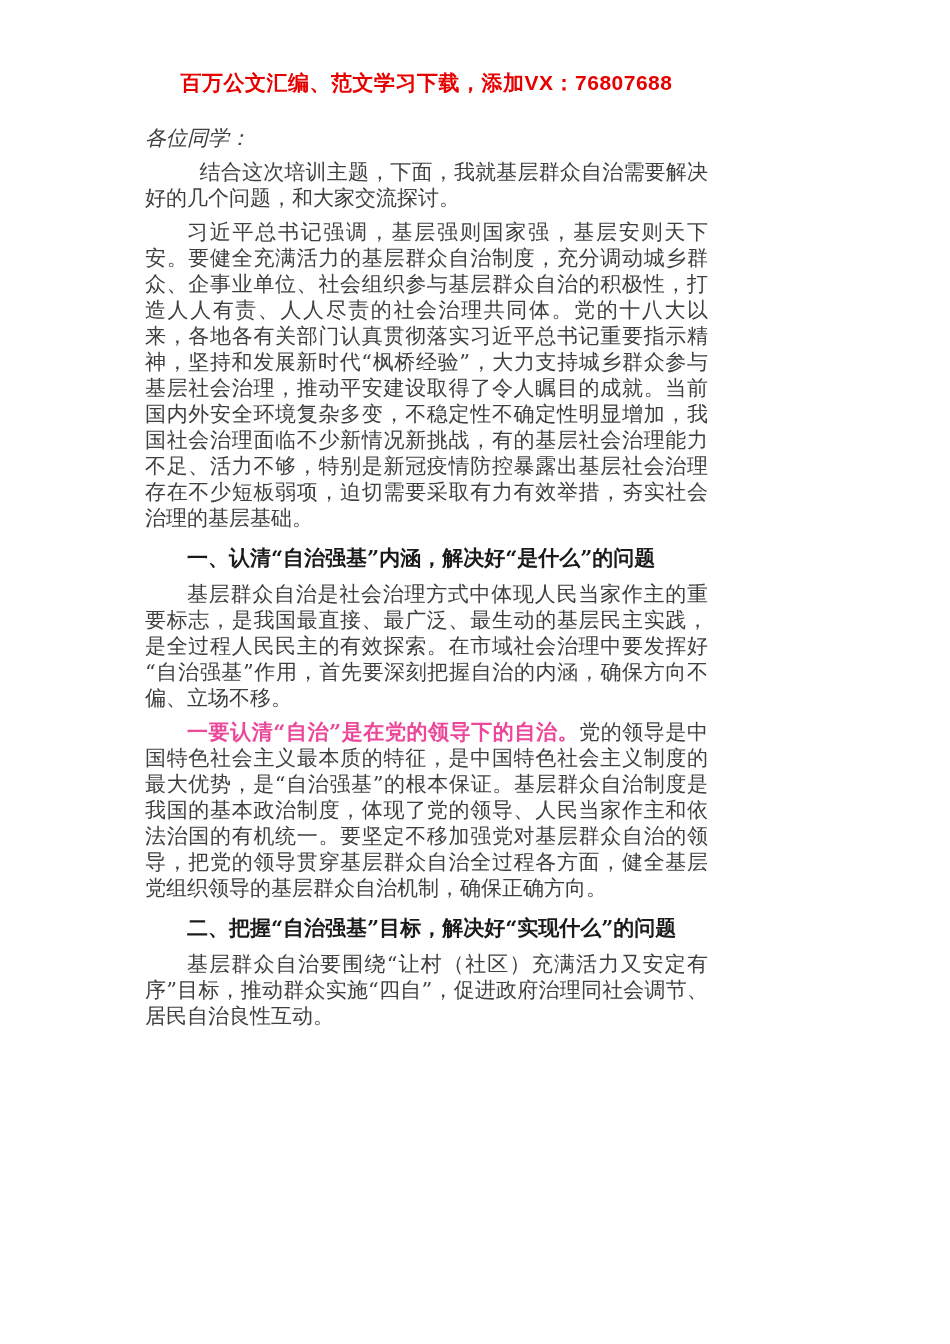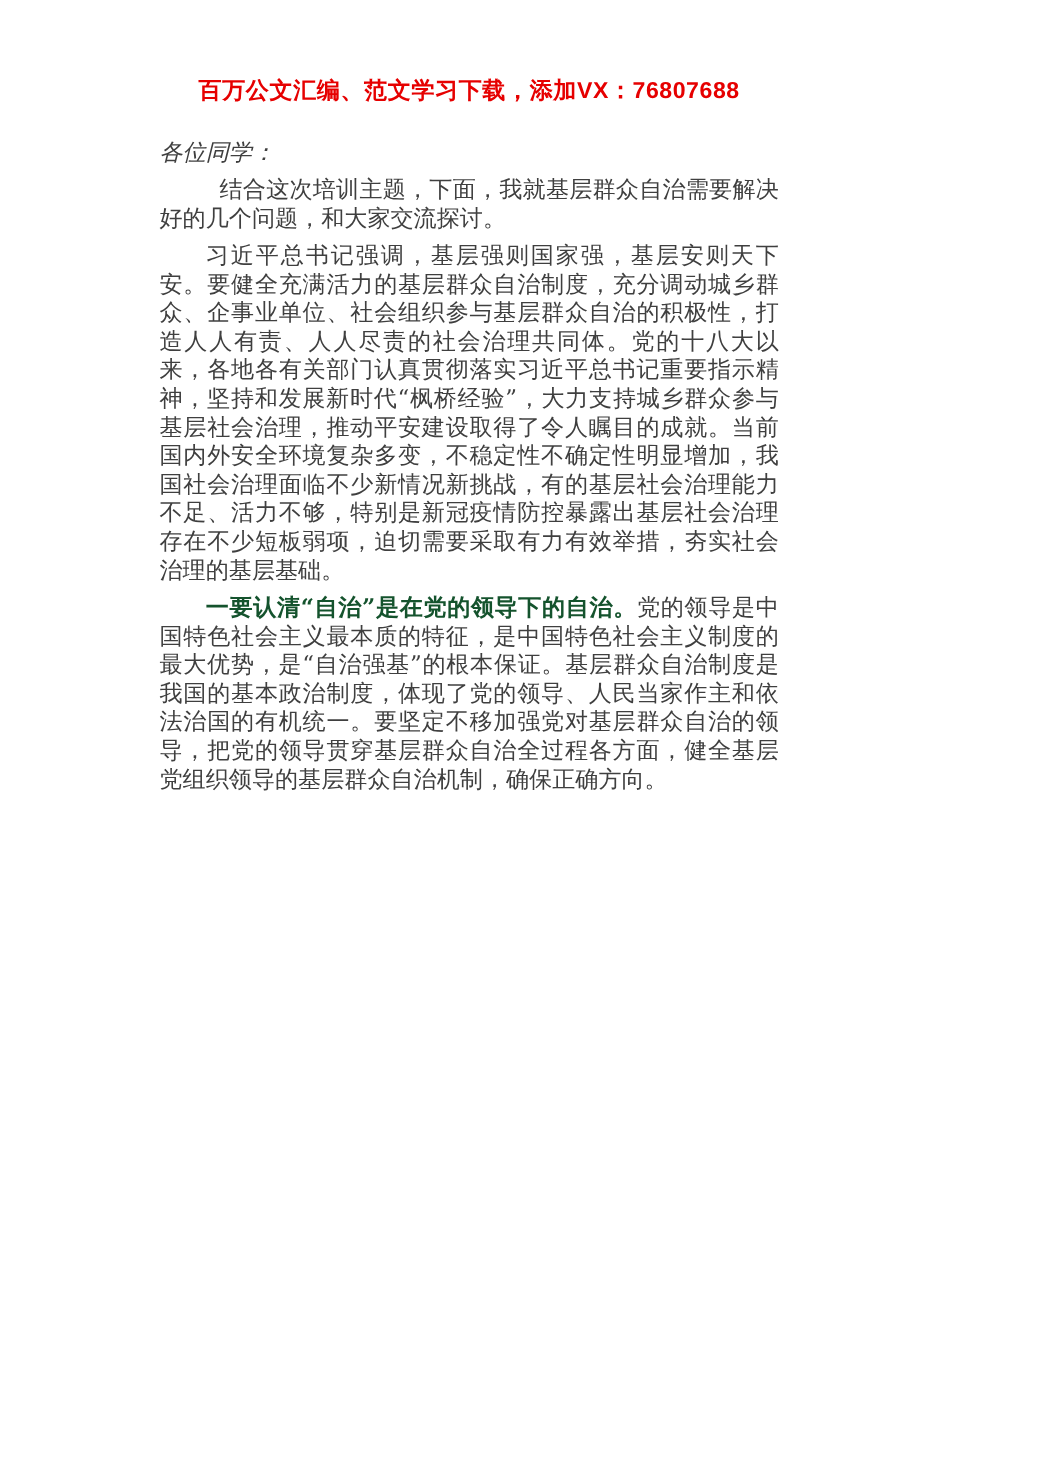--- a/index.html
+++ b/index.html
@@ -51,40 +51,44 @@
   .doc h2 {
     font-size: 21px;
     line-height: 26px;
     font-weight: 700;
     color: #1a1a1a;
     margin: 14px 0 10px 0;
     text-indent: 2em;
     text-align: left;
   }
   .doc b {
-    color: #14532d;
+    color: #ec4899;
   }
 </style>
 </head>
 <body>
 
 <div class="page">
 
   <div class="notice">百万公文汇编、范文学习下载，添加VX：76807688</div>
 
   <div class="doc">
 
     <p class="salutation">各位同学：</p>
 
     <p class="first-para">结合这次培训主题，下面，我就基层群众自治需要解决好的几个问题，和大家交流探讨。</p>
 
     <p>习近平总书记强调，基层强则国家强，基层安则天下安。要健全充满活力的基层群众自治制度，充分调动城乡群众、企事业单位、社会组织参与基层群众自治的积极性，打造人人有责、人人尽责的社会治理共同体。党的十八大以来，各地各有关部门认真贯彻落实习近平总书记重要指示精神，坚持和发展新时代“枫桥经验”，大力支持城乡群众参与基层社会治理，推动平安建设取得了令人瞩目的成就。当前国内外安全环境复杂多变，不稳定性不确定性明显增加，我国社会治理面临不少新情况新挑战，有的基层社会治理能力不足、活力不够，特别是新冠疫情防控暴露出基层社会治理存在不少短板弱项，迫切需要采取有力有效举措，夯实社会治理的基层基础。</p>
 
+    <h2>一、认清“自治强基”内涵，解决好“是什么”的问题</h2>
 
+    <p>基层群众自治是社会治理方式中体现人民当家作主的重要标志，是我国最直接、最广泛、最生动的基层民主实践，是全过程人民民主的有效探索。在市域社会治理中要发挥好“自治强基”作用，首先要深刻把握自治的内涵，确保方向不偏、立场不移。</p>
 
     <p><b>一要认清“自治”是在党的领导下的自治。</b><span>党的领导是中国特色社会主义最本质的特征，是中国特色社会主义制度的最大优势，是“自治强基”的根本保证。基层群众自治制度是我国的基本政治制度，体现了党的领导、人民当家作主和依法治国的有机统一。要坚定不移加强党对基层群众自治的领导，把党的领导贯穿基层群众自治全过程各方面，健全基层党组织领导的基层群众自治机制，确保正确方向。</span></p>
 
 
 
+    <h2>二、把握“自治强基”目标，解决好“实现什么”的问题</h2>
 
+    <p>基层群众自治要围绕“让村（社区）充满活力又安定有序”目标，推动群众实施“四自”，促进政府治理同社会调节、居民自治良性互动。</p>
 
   </div>
 </div>
 
 </body></html>

